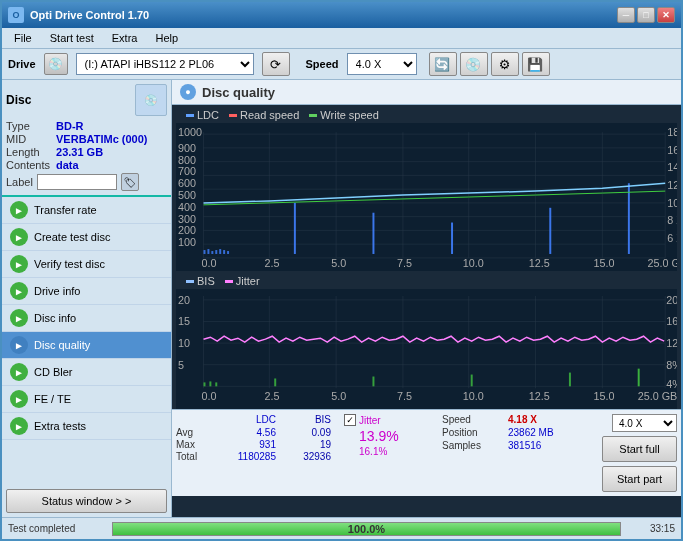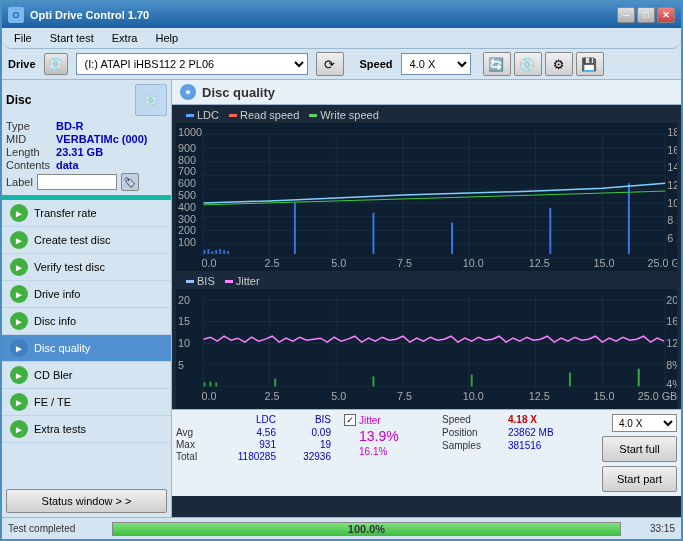--- a/index.html
+++ b/index.html
@@ -8,39 +8,39 @@
     
     .window { width: 683px; height: 541px; display: flex; flex-direction: column; border: 2px solid #4a90c0; background: #d4e4f0; }
     .title-bar { background: linear-gradient(to bottom, #4a8fc8, #1a5fa0); height: 26px; display: flex; align-items: center; padding: 0 6px; color: white; font-size: 12px; font-weight: bold; justify-content: space-between; }
     .title-bar-left { display: flex; align-items: center; gap: 6px; }
     .title-icon { width: 16px; height: 16px; background: #7cb8f0; border-radius: 2px; display: flex; align-items: center; justify-content: center; font-size: 9px; color: #1a5fa0; font-weight: bold; }
     .title-buttons { display: flex; gap: 2px; }
     .title-btn { width: 18px; height: 16px; background: linear-gradient(to bottom, #e0e0e0, #b0b0b0); border: 1px solid #888; border-radius: 2px; display: flex; align-items: center; justify-content: center; font-size: 9px; cursor: pointer; }
     .title-btn.close { background: linear-gradient(to bottom, #f08080, #c84040); color: white; font-weight: bold; }
 
     
-    .menu-bar { background: #d4e4f0; padding: 2px 4px; display: flex; gap: 2px; border-bottom: 1px solid #9ab8d0; border-radius: 9px; }
+    .menu-bar { background: #d4e4f0; padding: 2px 4px; display: flex; gap: 2px; border-bottom: 1px solid #9ab8d0; }
     .menu-item { padding: 2px 8px; cursor: pointer; border-radius: 2px; }
 
     
     .drive-bar { background: #d4e4f0; padding: 3px 6px; display: flex; align-items: center; gap: 8px; border-bottom: 1px solid #9ab8d0; }
     .drive-label { font-weight: bold; }
-    .drive-select { width: 232px; height: 22px; background: white; border: 1px solid #7090b0; padding: 0 4px; }
+    .drive-select { width: 178px; height: 22px; background: white; border: 1px solid #7090b0; padding: 0 4px; }
     .drive-icon { width: 24px; height: 22px; background: linear-gradient(to bottom, #e8e8e8, #c0c0c0); border: 1px solid #888; display: flex; align-items: center; justify-content: center; font-size: 12px; border-radius: 2px; }
     .speed-label { margin-left: 8px; font-weight: bold; }
     .speed-select { width: 70px; height: 22px; background: white; border: 1px solid #7090b0; padding: 0 4px; }
     .toolbar-btns { display: flex; gap: 3px; margin-left: 4px; }
     .toolbar-btn { width: 28px; height: 24px; background: linear-gradient(to bottom, #f0f0f0, #d0d0d0); border: 1px solid #888; border-radius: 2px; display: flex; align-items: center; justify-content: center; cursor: pointer; font-size: 13px; }
 
     
     .main-content { display: flex; flex: 1; overflow: hidden; }
 
     
     .sidebar { width: 170px; min-width: 170px; background: #d4e4f0; display: flex; flex-direction: column; border-right: 1px solid #9ab8d0; }
-    .disc-section { padding: 4px; border-bottom: 5px solid #14b8a6; }
+    .disc-section { padding: 4px; border-bottom: 2px solid #14b8a6; }
     .disc-header { display: flex; align-items: center; justify-content: space-between; margin-bottom: 4px; }
     .disc-title { font-weight: bold; font-size: 12px; }
     .disc-icon { width: 32px; height: 32px; background: #c0d8f0; border: 1px solid #9ab8d0; border-radius: 2px; display: flex; align-items: center; justify-content: center; }
     .disc-info-grid { display: grid; grid-template-columns: auto 1fr; gap: 1px 6px; }
     .disc-info-label { color: #333; }
     .disc-info-value { color: #0000cc; font-weight: bold; }
     .label-row { display: flex; align-items: center; gap: 4px; margin-top: 2px; }
     .label-input { width: 80px; height: 16px; background: white; border: 1px solid #888; }
     .label-btn { width: 18px; height: 18px; background: #c0d0e0; border: 1px solid #888; border-radius: 2px; display: flex; align-items: center; justify-content: center; font-size: 10px; cursor: pointer; }
 

